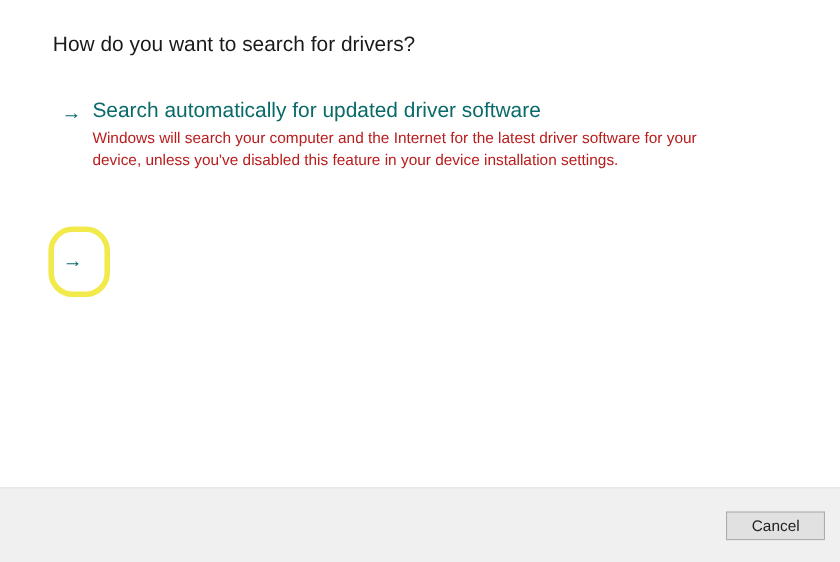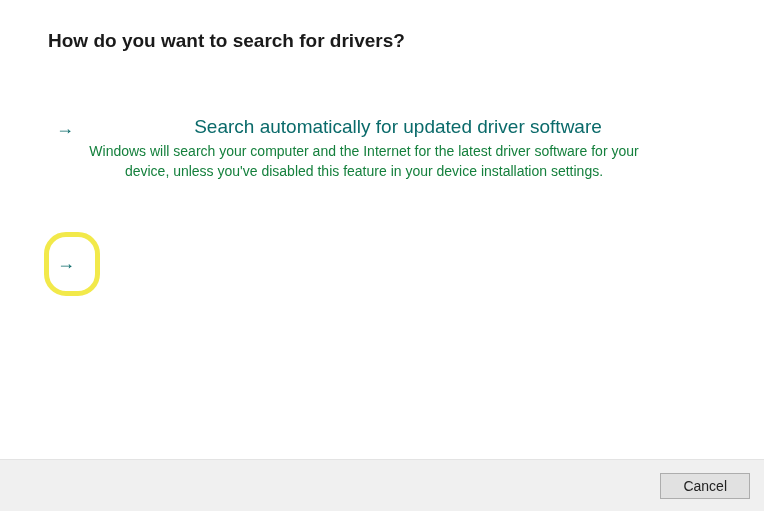--- a/index.html
+++ b/index.html
@@ -16,68 +16,67 @@
       flex-direction: column;
       overflow: hidden;
     }
     .content-area {
       flex: 1;
       padding: 30px 48px 0 48px;
     }
     .page-title {
       font-size: 19px;
       color: #1a1a1a;
-      font-weight: 700;
-      margin-bottom: 58px;
+      font-weight: 400;
+      margin-bottom: 32px;
     }
     .option {
       display: flex;
       align-items: flex-start;
       gap: 10px;
       padding: 6px 4px;
       margin-bottom: 45px;
       cursor: pointer;
       border-radius: 18px;
     }
     .option .arrow {
       color: #0a6a6a;
       font-size: 18px;
       line-height: 24px;
       flex-shrink: 0;
       margin-left: 4px;
     }
     .option-text {
       flex: 1;
-      text-align: center;
     }
     .option-title {
       color: #0a6a6a;
       font-size: 19px;
       font-weight: 400;
       margin-bottom: 4px;
     }
     .option-desc {
-      color: #15803d;
+      color: #b91c1c;
       font-size: 14px;
       line-height: 1.4;
       max-width: 560px;
     }
     .option.highlighted {
       border: 5px solid #f2e94a;
       border-radius: 22px;
       padding: 14px 20px 16px 4px;
       margin-left: -4px;
       display: inline-flex;
       max-width: 410px;
     }
     .option.highlighted .option-desc {
       max-width: 360px;
     }
     .footer {
-      height: 52px;
+      height: 68px;
       background: #f0f0f0;
       border-top: 1px solid #e3e3e3;
       display: flex;
       justify-content: flex-end;
       align-items: center;
       padding-right: 14px;
     }
     .cancel-btn {
       background: #e1e1e1;
       border: 1px solid #adadad;

